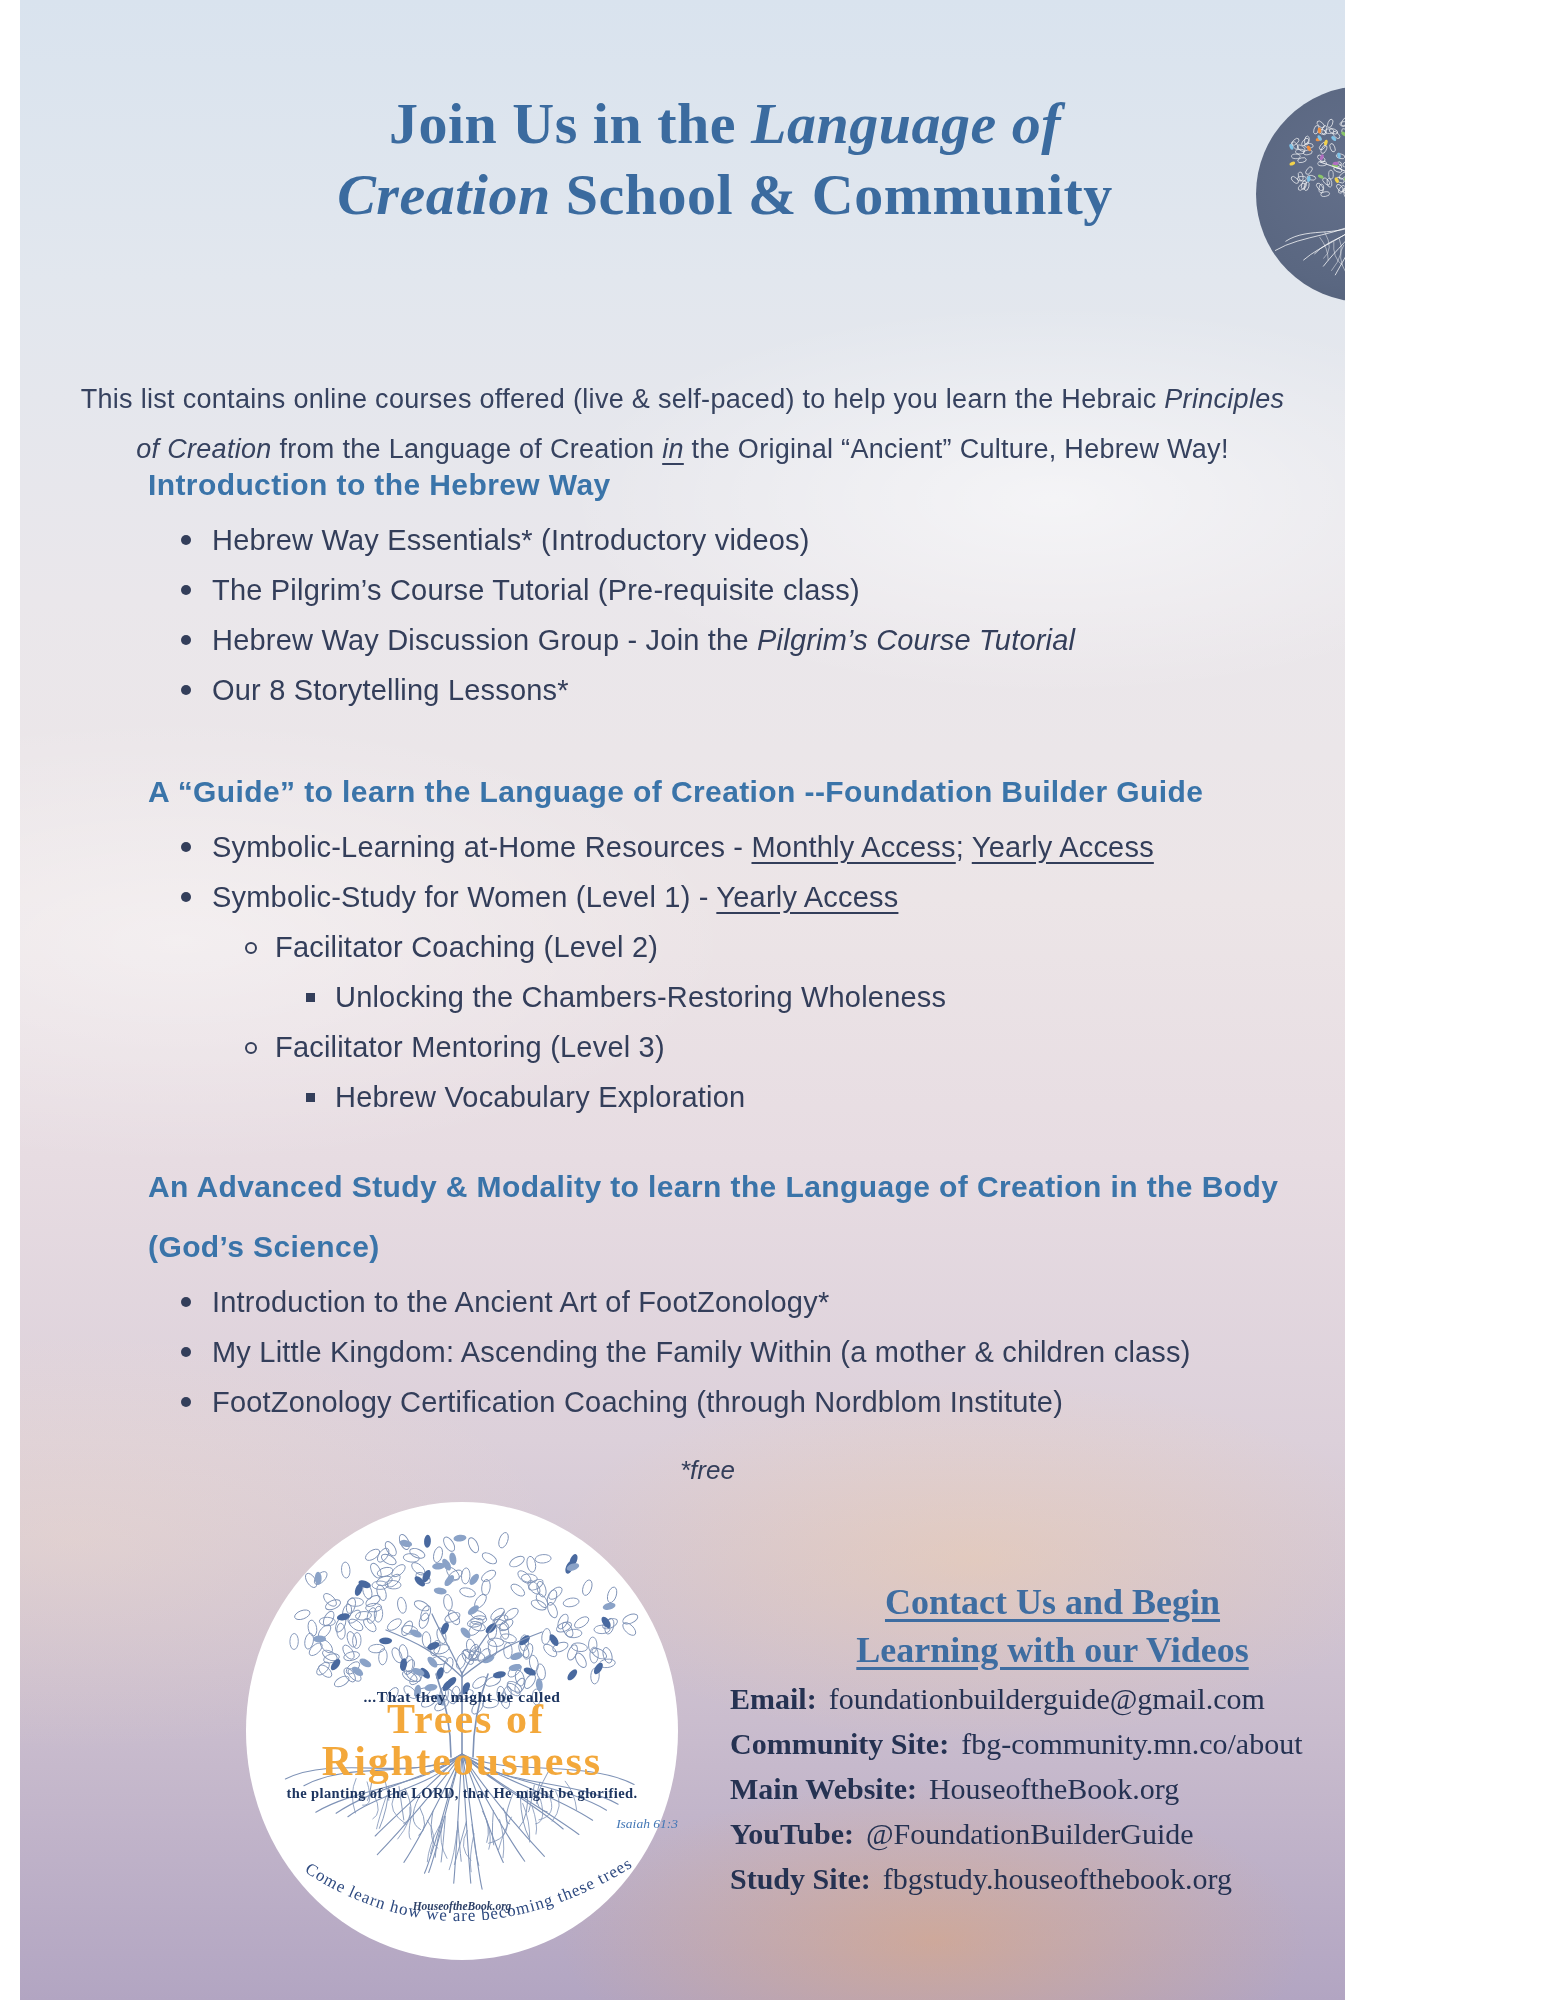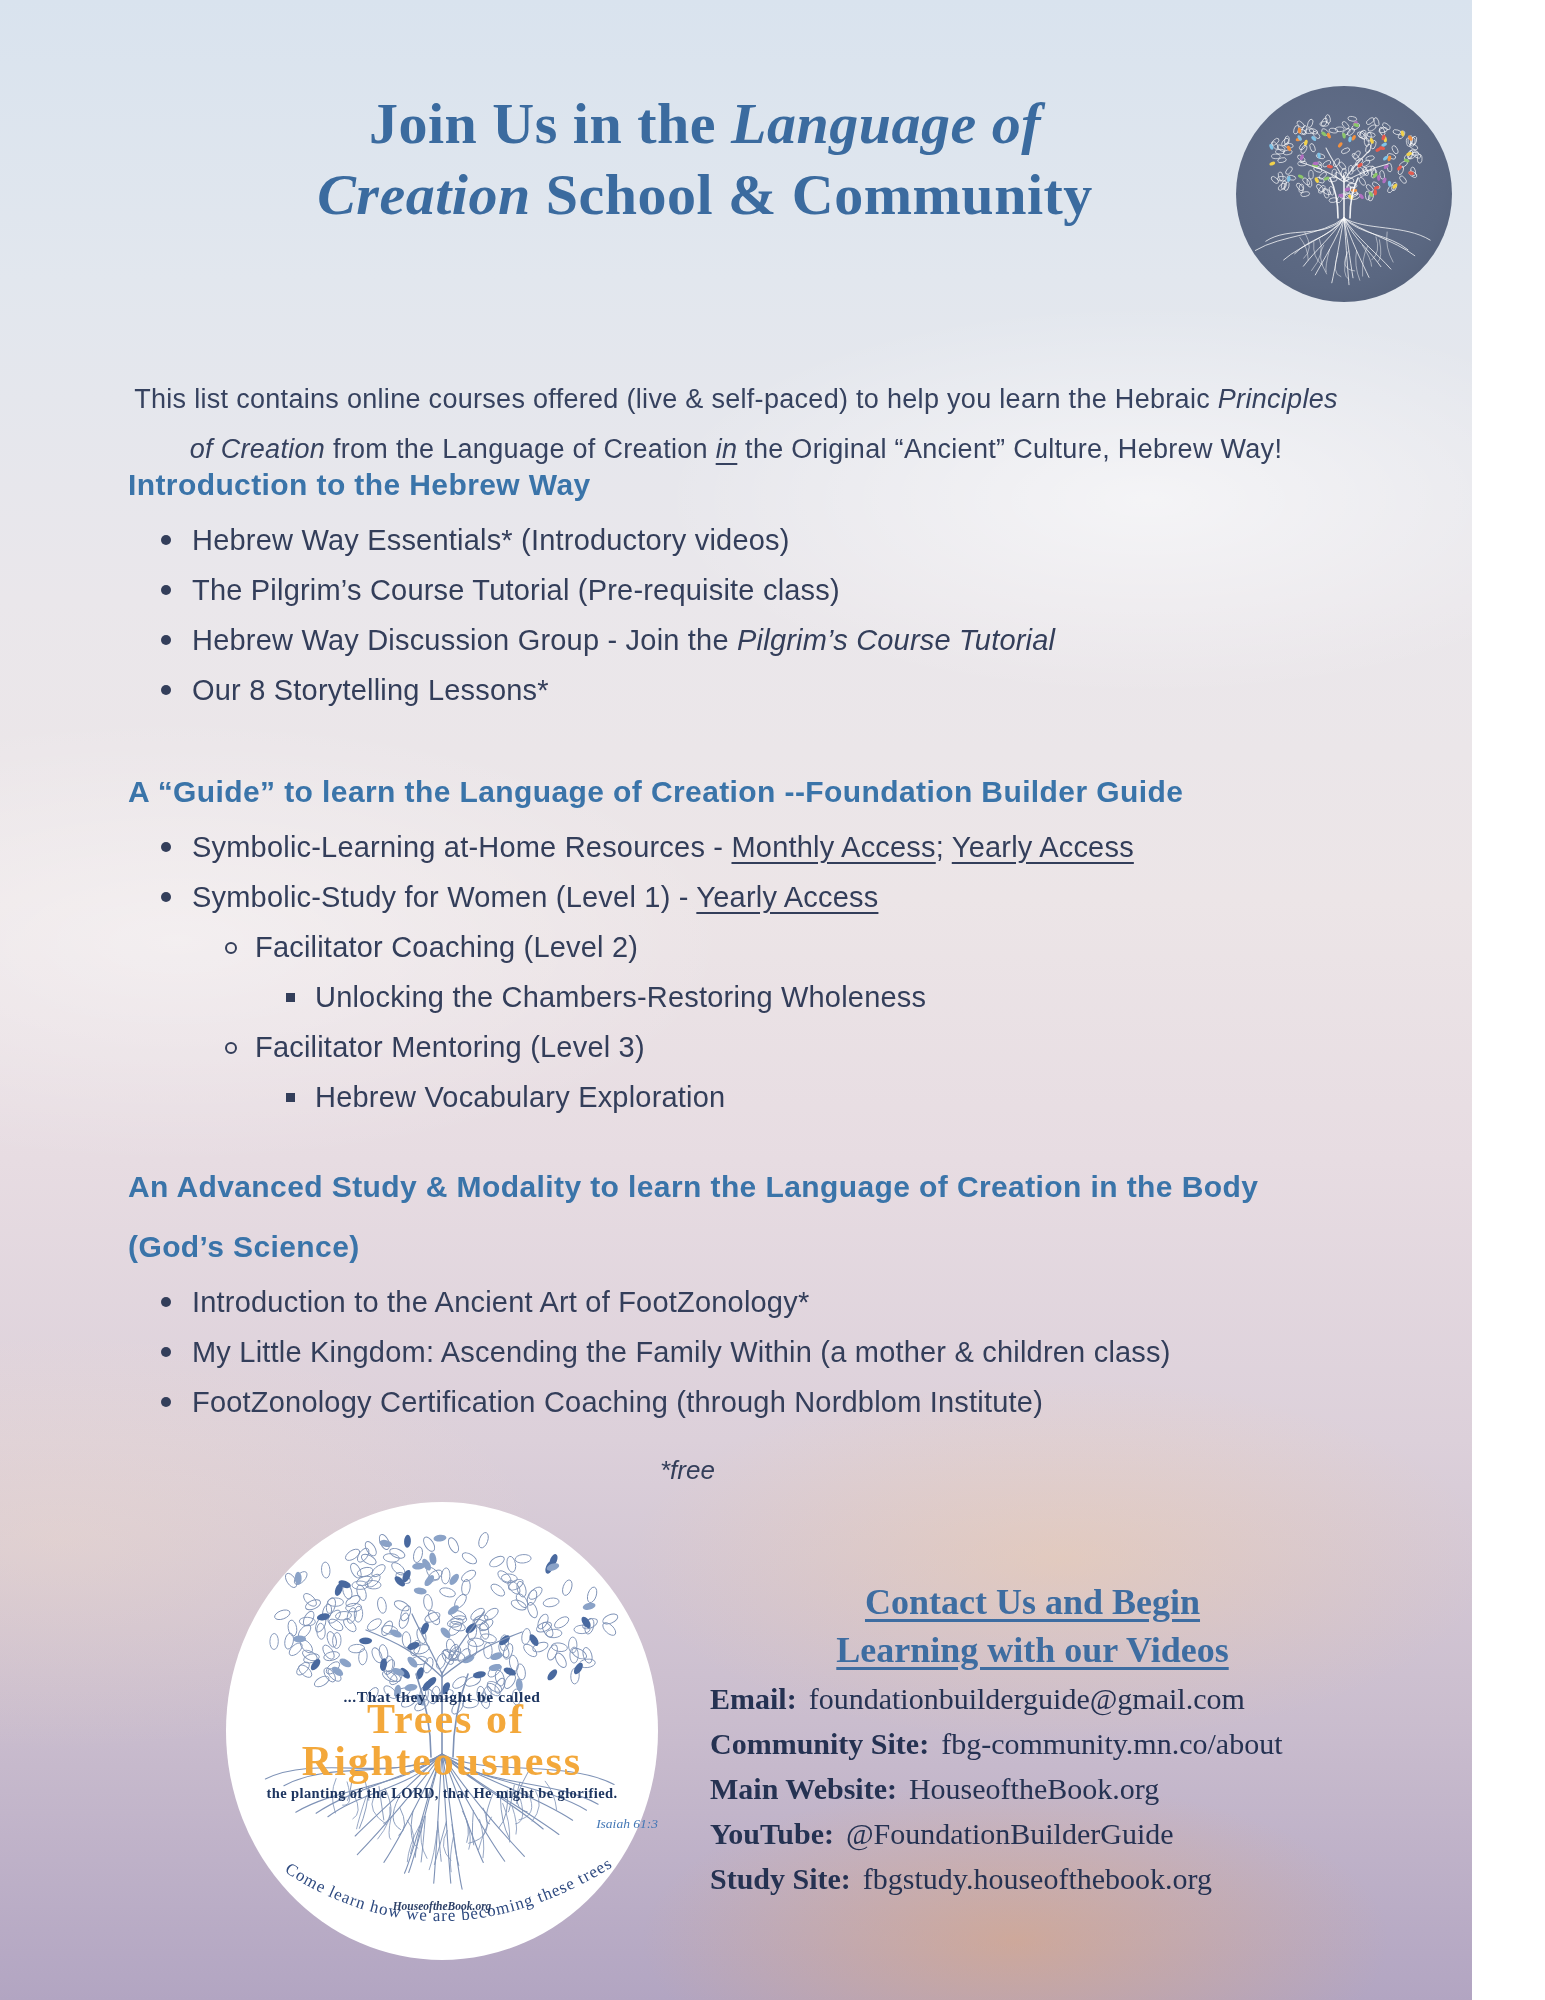--- a/index.html
+++ b/index.html
@@ -1,25 +1,26 @@
 <!DOCTYPE html>
 <html><head>
 <meta charset="utf-8">
 <style>
   html,body{margin:0;padding:0;}
   .page{
-    position:relative;width:1472px;height:2000px;overflow:hidden;
+    position:relative;width:1325px;height:2000px;overflow:hidden;
     font-family:"Liberation Sans",sans-serif;
     background:
       radial-gradient(ellipse 700px 280px at 78% 25%, rgba(255,255,255,.55), transparent 70%),
       radial-gradient(ellipse 800px 320px at 12% 47%, rgba(255,255,255,.40), transparent 70%),
       radial-gradient(ellipse 620px 260px at 72% 78%, rgba(246,205,158,.40), transparent 70%),
       radial-gradient(ellipse 520px 220px at 69% 97%, rgba(233,166,104,.45), transparent 72%),
       radial-gradient(ellipse 700px 300px at 4% 77%, rgba(250,226,198,.30), transparent 70%),
       linear-gradient(180deg,#d9e3ee 0%,#e2e7ee 14%,#eae7eb 30%,#ece5e7 45%,#e7dce2 58%,#dcd0da 72%,#cabdce 86%,#b2a5c2 100%);
+    margin-left: 20px;
   }
   
   .title{
     position:absolute;top:88px;left:170px;width:1070px;text-align:center;
     font-family:"Liberation Serif",serif;font-weight:700;font-size:58px;line-height:71px;
     color:#3b6b9f;letter-spacing:.5px;
   }
   .title-line{display:block;white-space:nowrap;}
   .logo{position:absolute;left:1234px;top:84px;width:220px;height:220px;}
   .logo svg{position:absolute;inset:0;}

